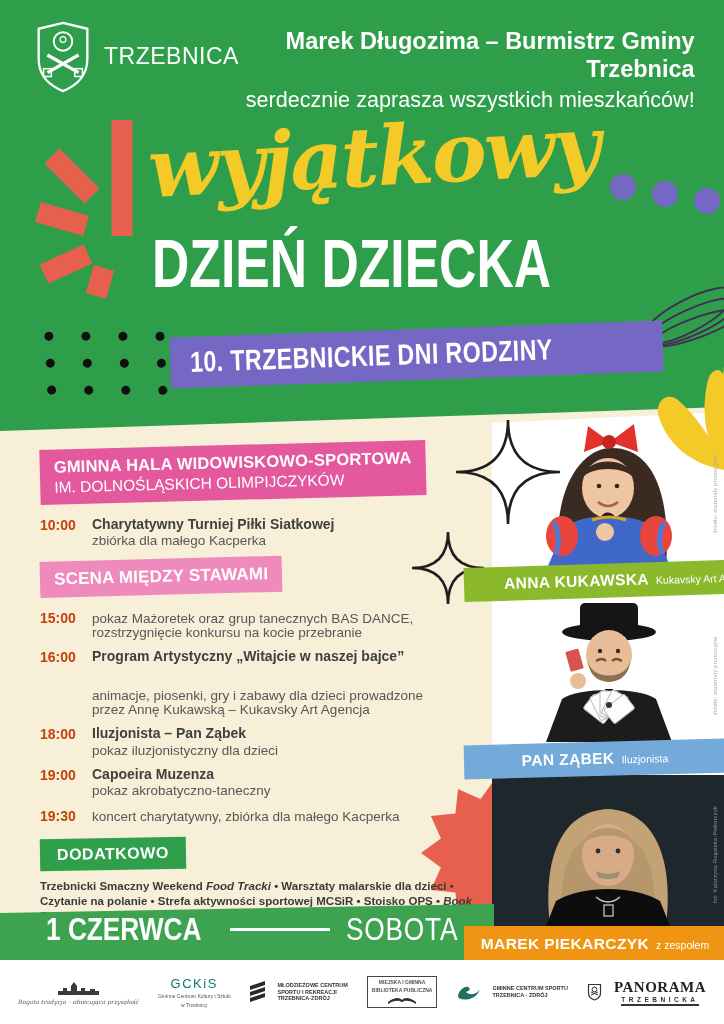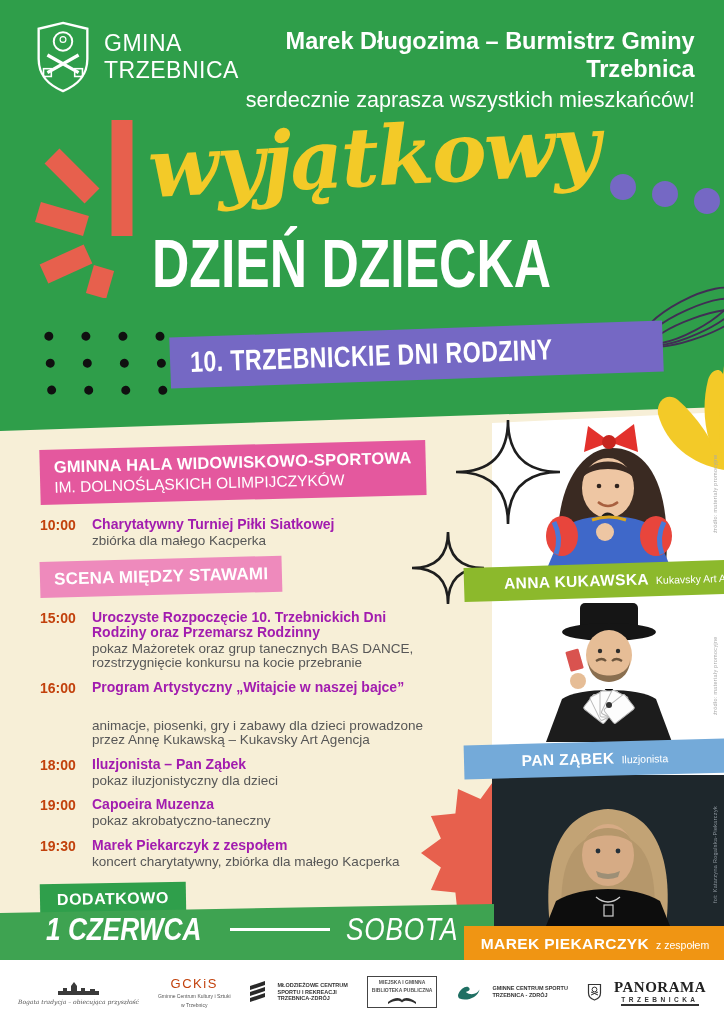--- a/index.html
+++ b/index.html
@@ -49,43 +49,43 @@
   .schedule{position:absolute;left:40px;top:450px;width:436px;z-index:2;}
   .venue-badge{display:inline-block;background:#e4589e;color:#fff;padding:8px 14px;
       transform:rotate(-1.5deg);transform-origin:left center;margin-bottom:12px;}
   .venue-badge .l1{font-size:16.5px;font-weight:bold;letter-spacing:.2px;}
   .venue-badge .l2{font-size:15.5px;margin-top:2px;}
   .venue-badge.light{background:#ee8abc;margin-top:4px;margin-bottom:12px;}
   .venue-badge.light .l1{font-size:17px;}
   .item{display:flex;margin-bottom:9px;}
   .item .time{flex:0 0 52px;font-weight:bold;font-size:14px;color:#c2410c;}
   .item .body{flex:1;}
-  .item .t{font-weight:bold;font-size:14px;color:#a21caf;line-height:1.08;}
+  .item .t{font-weight:bold;font-size:14px;color:#404040;line-height:1.08;}
   .item .d{font-size:13.5px;color:#575757;line-height:1.07;margin-top:2px;}
   .badge-green{display:inline-block;background:#2f9f4b;color:#fff;font-weight:bold;font-size:16px;
       padding:7px 17px;transform:rotate(-1deg);margin-top:5px;letter-spacing:.5px;}
   .extras-text{margin:9px 0 0 0;width:448px;font-size:11.5px;font-weight:bold;color:#3b3b3b;
       line-height:1.32;}
   .extras-text .it{font-style:italic;}
 
   
   .date-bar{position:absolute;left:0;top:904px;width:494px;height:56px;background:#3ea351;
       clip-path:polygon(0 9px,100% 0,100% 100%,0 100%);z-index:2;display:flex;align-items:center;
-      padding:6px 0 12px 46px;box-sizing:border-box;gap:16px;color:#fff;font-style:italic;}
+      padding:6px 0 12px 46px;box-sizing:border-box;gap:16px;color:#fff;}
   .date-bar .day{font-size:32px;font-weight:bold;transform:scaleX(.82);transform-origin:left;white-space:nowrap;}
   .date-bar .rule{width:100px;height:3px;background:#fff;margin-left:-22px;}
   .date-bar .wd{font-size:32px;transform:scaleX(.82);transform-origin:left;letter-spacing:1px;white-space:nowrap;}
 
   
   .footer{position:absolute;left:0;top:960px;width:724px;height:64px;background:#fff;z-index:3;
       display:flex;align-items:center;justify-content:space-between;padding:0 18px;box-sizing:border-box;}
   .lg{display:flex;flex-direction:column;align-items:center;gap:2px;color:#3c3c3c;text-align:center;}
   .lg-row{display:flex;align-items:center;gap:12px;}
   .script6{font-family:"DejaVu Serif",serif;font-style:italic;font-size:6px;color:#555;}
-  .gckis-t{font-size:13px;letter-spacing:1.5px;color:#c2410c;}
+  .gckis-t{font-size:13px;letter-spacing:1.5px;color:#0f766e;}
   .micro{font-size:5px;line-height:1.25;color:#555;}
   .microb{font-size:5.5px;line-height:1.2;font-weight:bold;color:#333;text-align:left;}
   .bib-box{border:1px solid #444;padding:2px 4px;display:flex;flex-direction:column;align-items:center;gap:1px;}
   .pan-t{font-family:"Liberation Serif",serif;font-size:15px;font-weight:bold;color:#222;letter-spacing:.5px;}
   .pan-s{font-size:6.5px;letter-spacing:3.5px;font-weight:bold;color:#333;border-bottom:2px solid #333;padding-bottom:1px;}
 </style>
 </head>
 <body>
 
 <div class="poster">
@@ -95,21 +95,20 @@
     <div class="brand">
       <svg width="58" height="74" viewBox="0 0 58 76">
         <path d="M29 3 L54 9 V40 C54 58 43 67 29 73 C15 67 4 58 4 40 V9 Z" fill="none" stroke="#fff" stroke-width="2.4"></path>
         <circle cx="29" cy="22" r="9.5" fill="none" stroke="#fff" stroke-width="2"></circle>
         <circle cx="29" cy="20" r="3" fill="none" stroke="#fff" stroke-width="1.2"></circle>
         <path d="M13 54 L45 36 M13 36 L45 54" stroke="#fff" stroke-width="3.4"></path>
         <rect x="9" y="50" width="8" height="8" fill="none" stroke="#fff" stroke-width="1.6"></rect>
         <rect x="41" y="50" width="8" height="8" fill="none" stroke="#fff" stroke-width="1.6"></rect>
       </svg>
       <div class="brand-text">
-        <div>GMINA</div>
         <div>TRZEBNICA</div>
       </div>
     </div>
 
     <div class="invite">
       <div class="b">Marek Długozima – Burmistrz Gminy Trzebnica</div>
       <div class="s">serdecznie zaprasza wszystkich mieszkańców!</div>
     </div>
 
     <svg class="deco-svg" style="left:30px;top:108px;" width="150" height="190" viewBox="0 0 150 190">
@@ -191,21 +190,20 @@
         </div>
     </div>
 
     <div class="venue-badge light">
       <div class="l1">SCENA MIĘDZY STAWAMI</div>
     </div><br>
 
     <div class="item">
       <div class="time">15:00</div>
       <div class="body">
-          <div class="t" style="width:340px;">Uroczyste Rozpoczęcie 10. Trzebnickich Dni Rodziny oraz Przemarsz Rodzinny</div>
       <div class="d" style="width:360px;">pokaz Mażoretek oraz grup tanecznych BAS DANCE, rozstrzygnięcie konkursu na kocie przebranie</div>
         </div>
     </div>
 
     <div class="item">
       <div class="time">16:00</div>
       <div class="body">
           <div class="t">Program Artystyczny „Witajcie w naszej bajce”</div>
       <div class="d" style="width:360px;margin-top:24px;">animacje, piosenki, gry i zabawy dla dzieci prowadzone przez Annę Kukawską – Kukavsky Art Agencja</div>
         </div>
@@ -223,21 +221,20 @@
       <div class="time">19:00</div>
       <div class="body">
           <div class="t">Capoeira Muzenza</div>
       <div class="d">pokaz akrobatyczno-taneczny</div>
         </div>
     </div>
 
     <div class="item">
       <div class="time">19:30</div>
       <div class="body">
-          <div class="t">Marek Piekarczyk z zespołem</div>
       <div class="d">koncert charytatywny, zbiórka dla małego Kacperka</div>
         </div>
     </div>
 
     <div class="badge-green">DODATKOWO</div>
 
     <p class="extras-text"><span>Trzebnicki Smaczny Weekend </span><span class="it">Food Tracki</span><span> • Warsztaty malarskie dla dzieci • Czytanie na polanie • Strefa aktywności sportowej MCSiR • Stoisko OPS • </span><span class="it">Book Truck</span><span> sprzedaż książek dla dzieci • Pokaz Straży Pożarnej • Fotobudka • Dmuchańce</span></p>
   </div>
 
   <div class="photo-col"></div>

